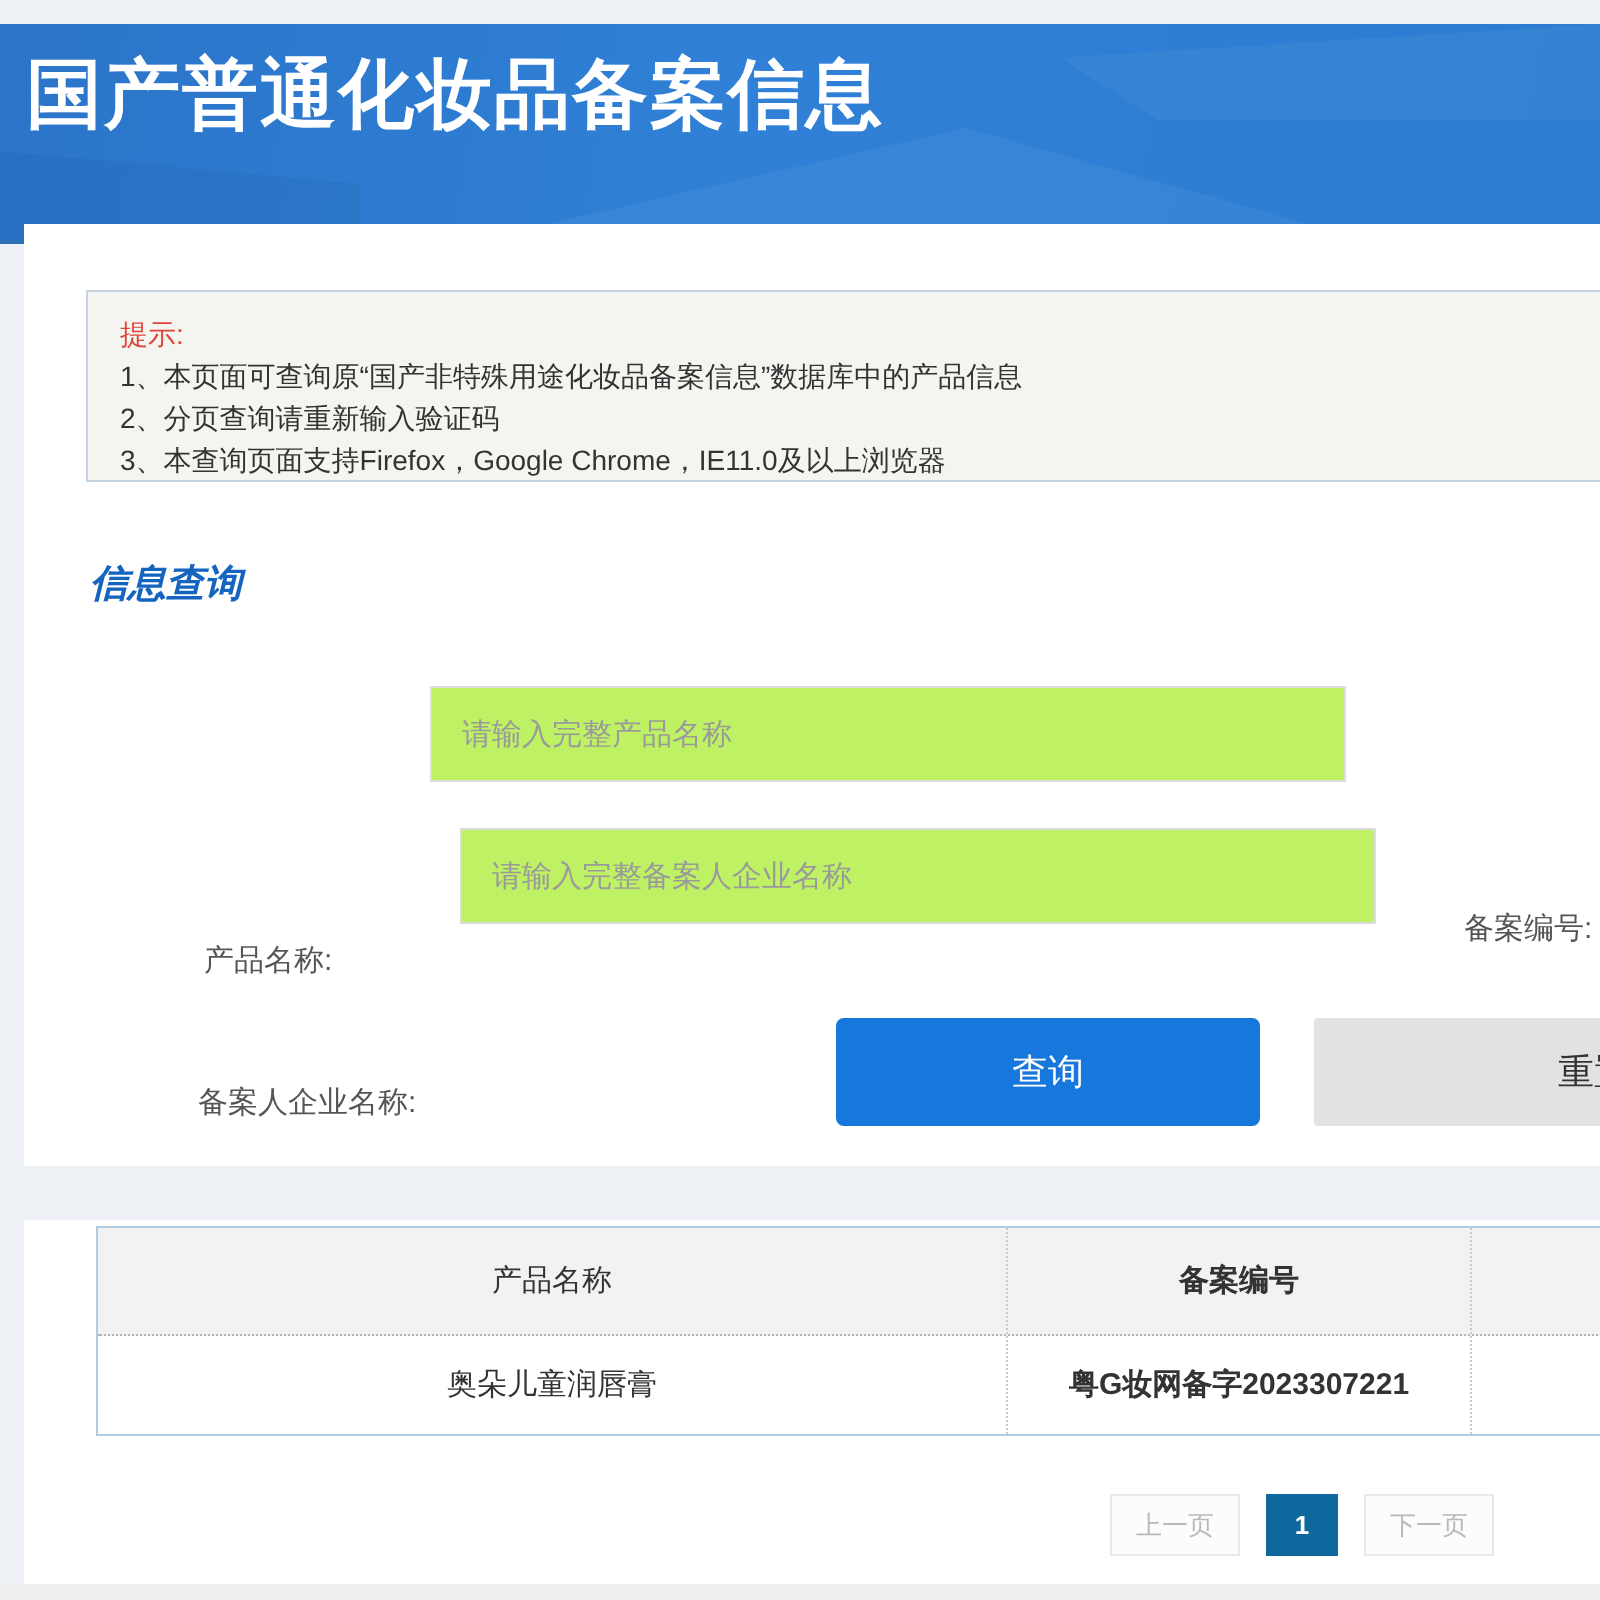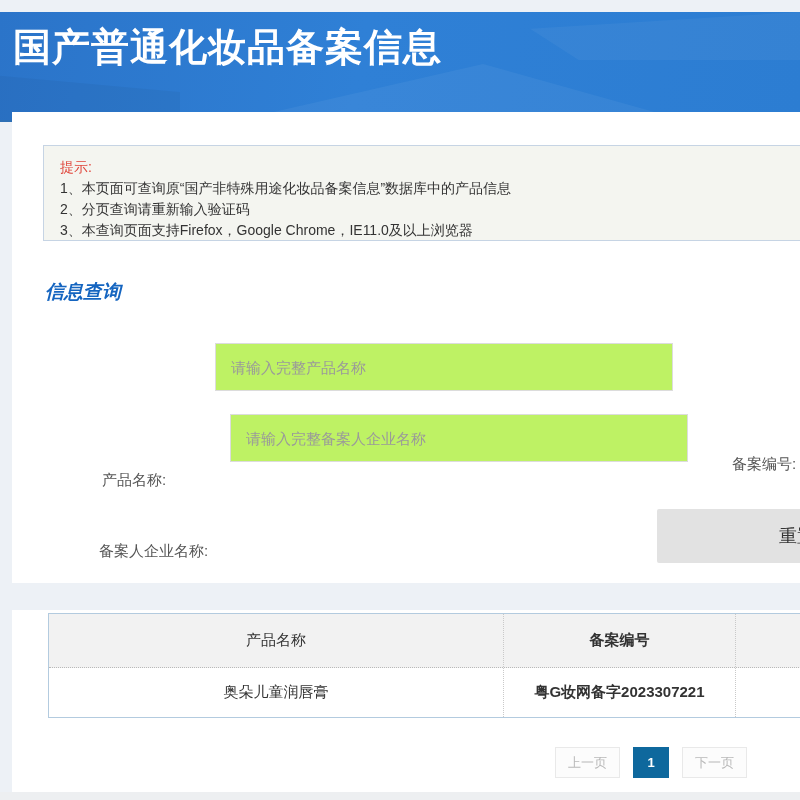--- a/index.html
+++ b/index.html
@@ -102,20 +102,21 @@
     <span class="f-label lbl-product">产品名称:</span>
     <input class="f-input inp-product" type="text" placeholder="请输入完整产品名称" style="">
 
     <span class="f-label lbl-filing">备案编号:</span>
 
     <span class="f-label lbl-company">备案人企业名称:</span>
     <input class="f-input inp-company" type="text" placeholder="请输入完整备案人企业名称" style="">
 
     <span class="f-label lbl-captcha">验证码:</span>
 
+    <button class="btn btn-search">查询</button>
     <button class="btn btn-reset">重置</button>
   </div>
 
   <div class="panel-results">
 
     <div class="rtable">
       <div class="rrow head">
         <div class="rcell c1">产品名称</div>
         <div class="rcell c2">备案编号</div>
         <div class="rcell c3"></div>

